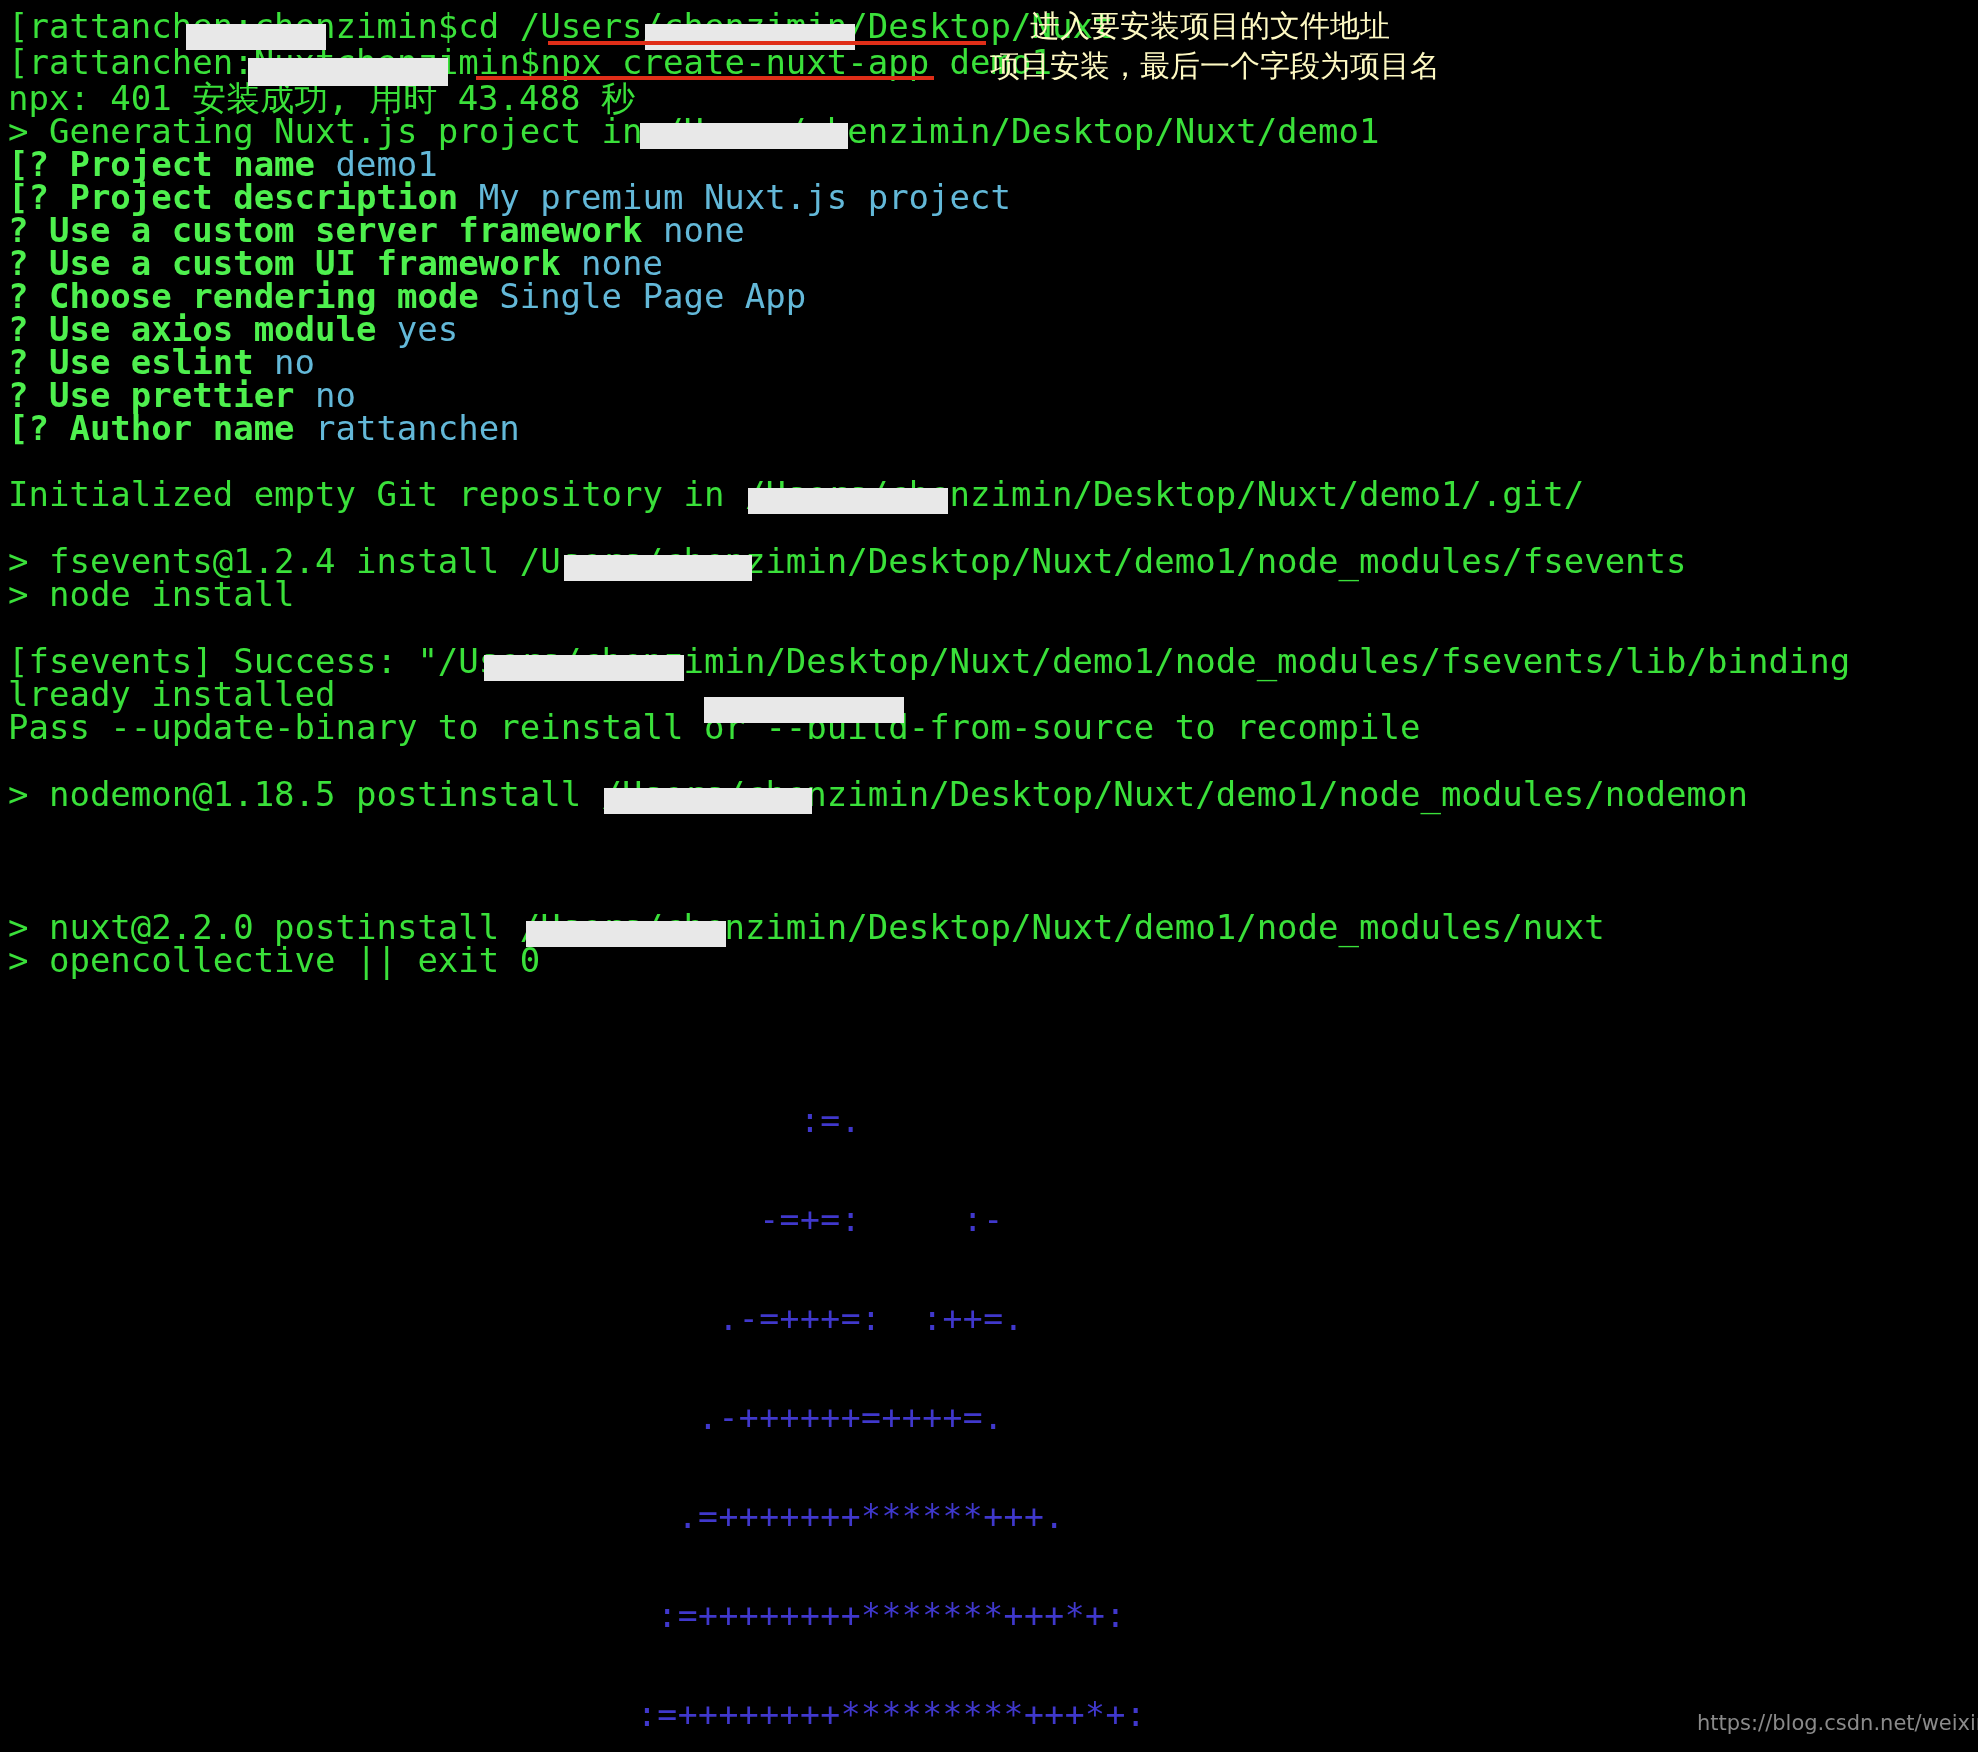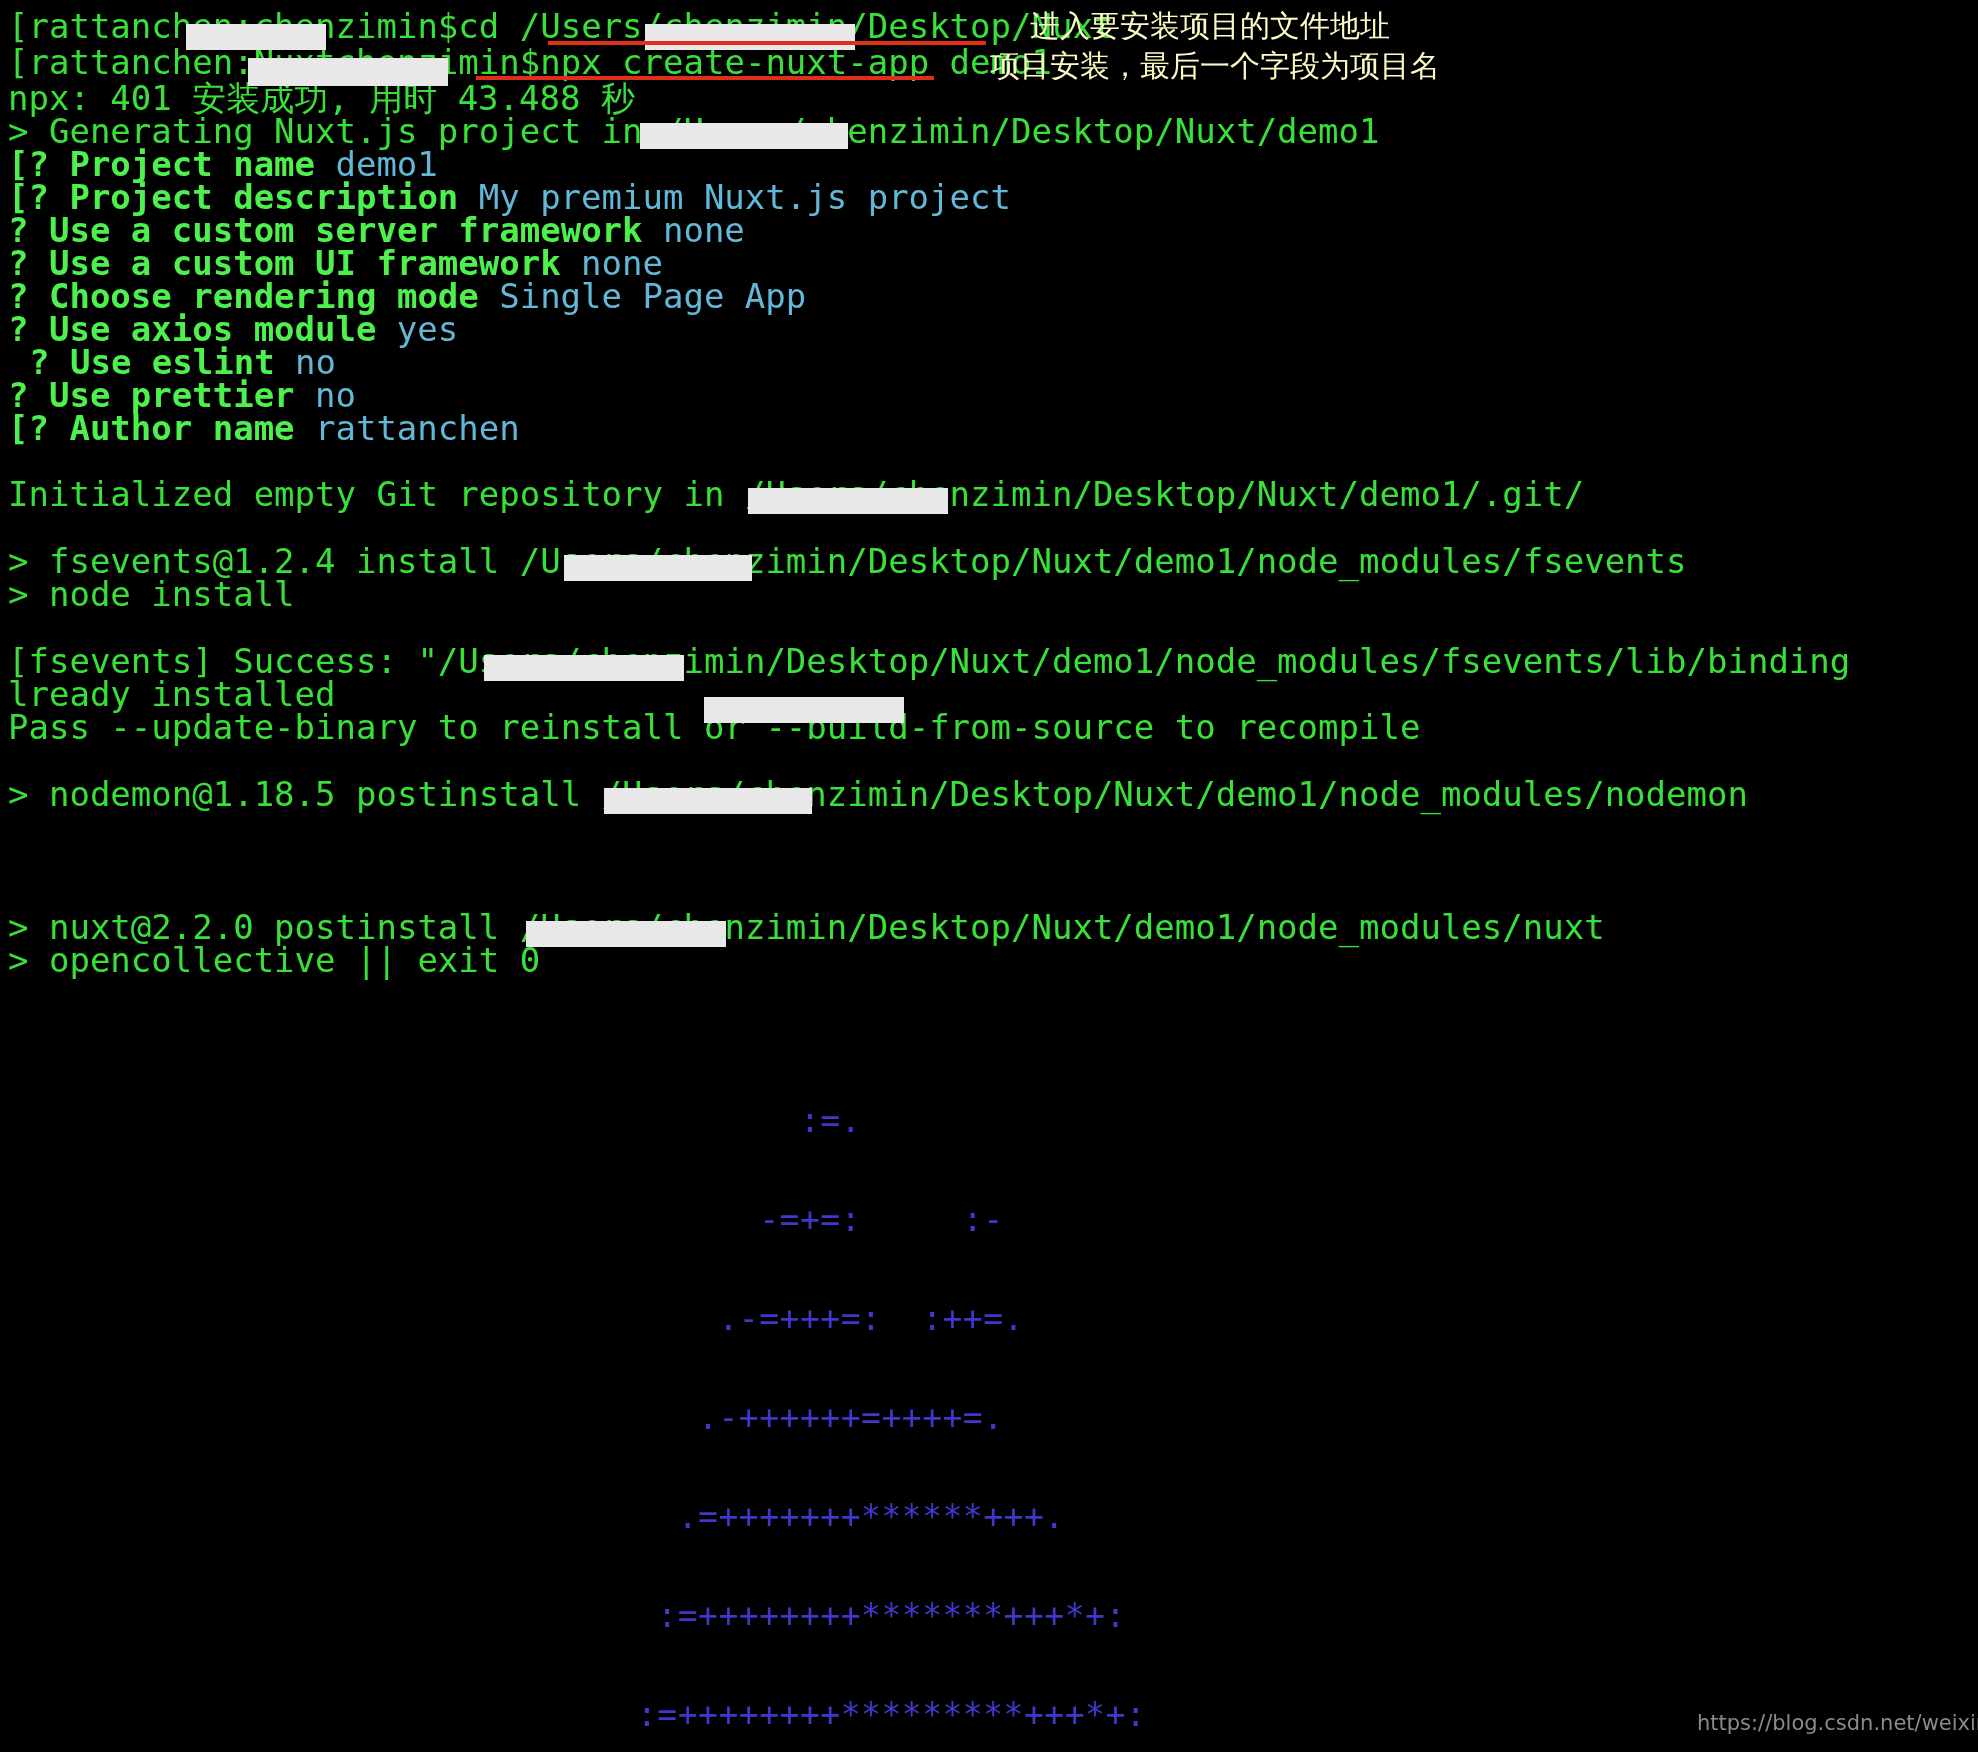--- a/index.html
+++ b/index.html
@@ -91,21 +91,21 @@
   <div class="line" style="top:176px;"><span class="bgreen">[? Project description</span><span class="cyan" style="margin-left:0.6em;">My premium Nuxt.js project</span></div>
 
   <div class="line" style="top:209px;"><span class="bgreen">? Use a custom server framework</span><span class="cyan" style="margin-left:0.6em;">none</span></div>
 
   <div class="line" style="top:242px;"><span class="bgreen">? Use a custom UI framework</span><span class="cyan" style="margin-left:0.6em;">none</span></div>
 
   <div class="line" style="top:308px;"><span class="bgreen">? Use axios module</span><span class="cyan" style="margin-left:0.6em;">yes</span></div>
 
   <div class="line" style="top:275px;"><span class="bgreen">? Choose rendering mode</span><span class="cyan" style="margin-left:0.6em;">Single Page App</span></div>
 
-  <div class="line" style="top:341px;margin-left:21px;"><span class="bgreen">? Use eslint</span><span class="cyan" style="margin-left:0.6em;">no</span></div>
+  <div class="line" style="top:341px;"><span class="bgreen">? Use eslint</span><span class="cyan" style="margin-left:0.6em;">no</span></div>
 
   <div class="line" style="top:374px;"><span class="bgreen">? Use prettier</span><span class="cyan" style="margin-left:0.6em;">no</span></div>
 
   <div class="line" style="top:407px;"><span class="bgreen">[? Author name</span><span class="cyan" style="margin-left:0.6em;margin-top:36px;">rattanchen</span></div>
 
 
   <div class="line green" style="top:473px;">Initialized empty Git repository in /Users/chenzimin/Desktop/Nuxt/demo1/.git/</div>
 
   <div class="line green" style="top:540px;">&gt; fsevents@1.2.4 install /Users/chenzimin/Desktop/Nuxt/demo1/node_modules/fsevents</div>
   <div class="line green" style="top:573px;">&gt; node install</div>

